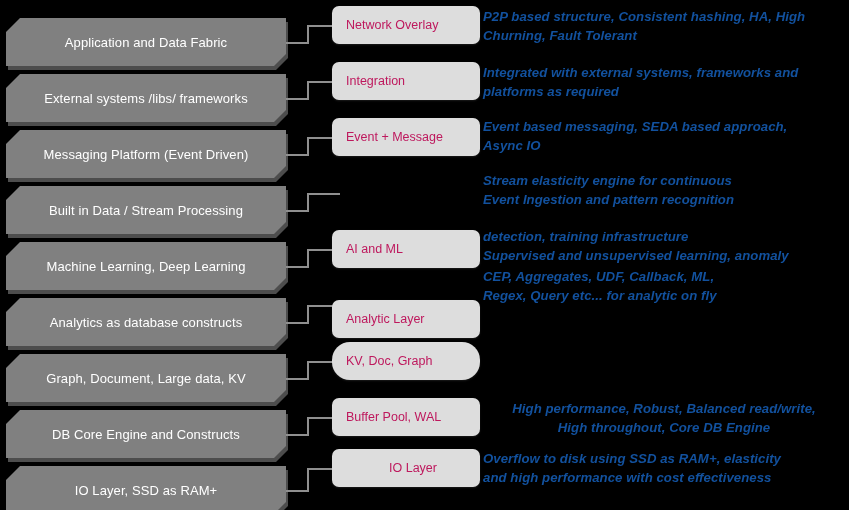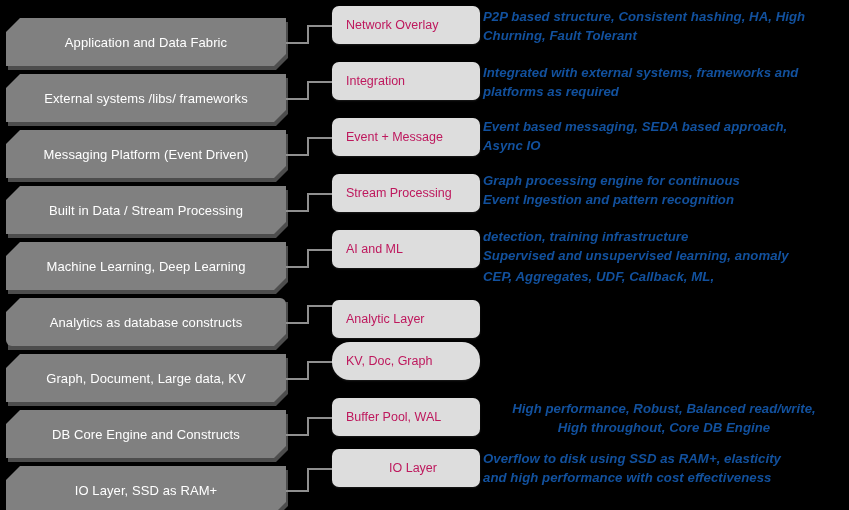--- a/index.html
+++ b/index.html
@@ -133,53 +133,51 @@
       <span>Event based messaging, SEDA based approach,</span>
       <span>Async IO</span>
     </div>
     <div class="plaque-shadow" style="top: 190px;"></div>
     <div class="plaque" style="top: 186px;">
       <span class="plaque-label">Built in Data / Stream Processing</span>
     </div>
     <div class="conn conn-h1" style="left: 286px; top: 210px; width: 21px;"></div>
     <div class="conn conn-v" style="left: 307px; top: 193px; height: 19px;"></div>
     <div class="conn conn-h2" style="left: 307px; top: 193px; width: 33px;"></div>
-    <div class="chip" style="top: 174px;">
-      <span class="chip-label">Stream Processing</span>
-    </div>
     <div class="desc" style="top: 172px;">
-      <span>Graph processing engine for continuous</span>
+      <span>Stream elasticity engine for continuous</span>
       <span>Event Ingestion and pattern recognition</span>
     </div>
     <div class="plaque-shadow" style="top: 246px;"></div>
     <div class="plaque" style="top: 242px;">
       <span class="plaque-label">Machine Learning, Deep Learning</span>
     </div>
     <div class="conn conn-h1" style="left: 286px; top: 266px; width: 21px;"></div>
     <div class="conn conn-v" style="left: 307px; top: 249px; height: 19px;"></div>
     <div class="conn conn-h2" style="left: 307px; top: 249px; width: 33px;"></div>
     <div class="chip" style="top: 230px;">
       <span class="chip-label">AI and ML</span>
     </div>
     <div class="desc" style="top: 228px;">
       <span>detection, training infrastructure</span>
       <span>Supervised and unsupervised learning, anomaly</span>
     </div>
     <div class="plaque-shadow" style="top: 302px;"></div>
-    <div class="plaque" style="top: 298px; border-radius: 6px;">
+    <div class="plaque" style="top: 298px;">
       <span class="plaque-label">Analytics as database constructs</span>
     </div>
     <div class="conn conn-h1" style="left: 286px; top: 322px; width: 21px;"></div>
     <div class="conn conn-v" style="left: 307px; top: 305px; height: 19px;"></div>
     <div class="conn conn-h2" style="left: 307px; top: 305px; width: 33px;"></div>
     <div class="chip" style="top: 300px; align-items: center;">
       <span class="chip-label">Analytic Layer</span>
     </div>
     <div class="desc" style="top: 268px;">
       <span>CEP, Aggregates, UDF, Callback, ML,</span>
+      <span>Regex, Query etc... for analytic on fly</span>
     </div>
     <div class="plaque-shadow" style="top: 358px;"></div>
     <div class="plaque" style="top: 354px;">
       <span class="plaque-label">Graph, Document, Large data, KV</span>
     </div>
     <div class="conn conn-h1" style="left: 286px; top: 378px; width: 21px;"></div>
     <div class="conn conn-v" style="left: 307px; top: 361px; height: 19px;"></div>
     <div class="conn conn-h2" style="left: 307px; top: 361px; width: 33px;"></div>
     <div class="chip" style="top: 342px; border-radius: 18px;">
       <span class="chip-label">KV, Doc, Graph</span>

